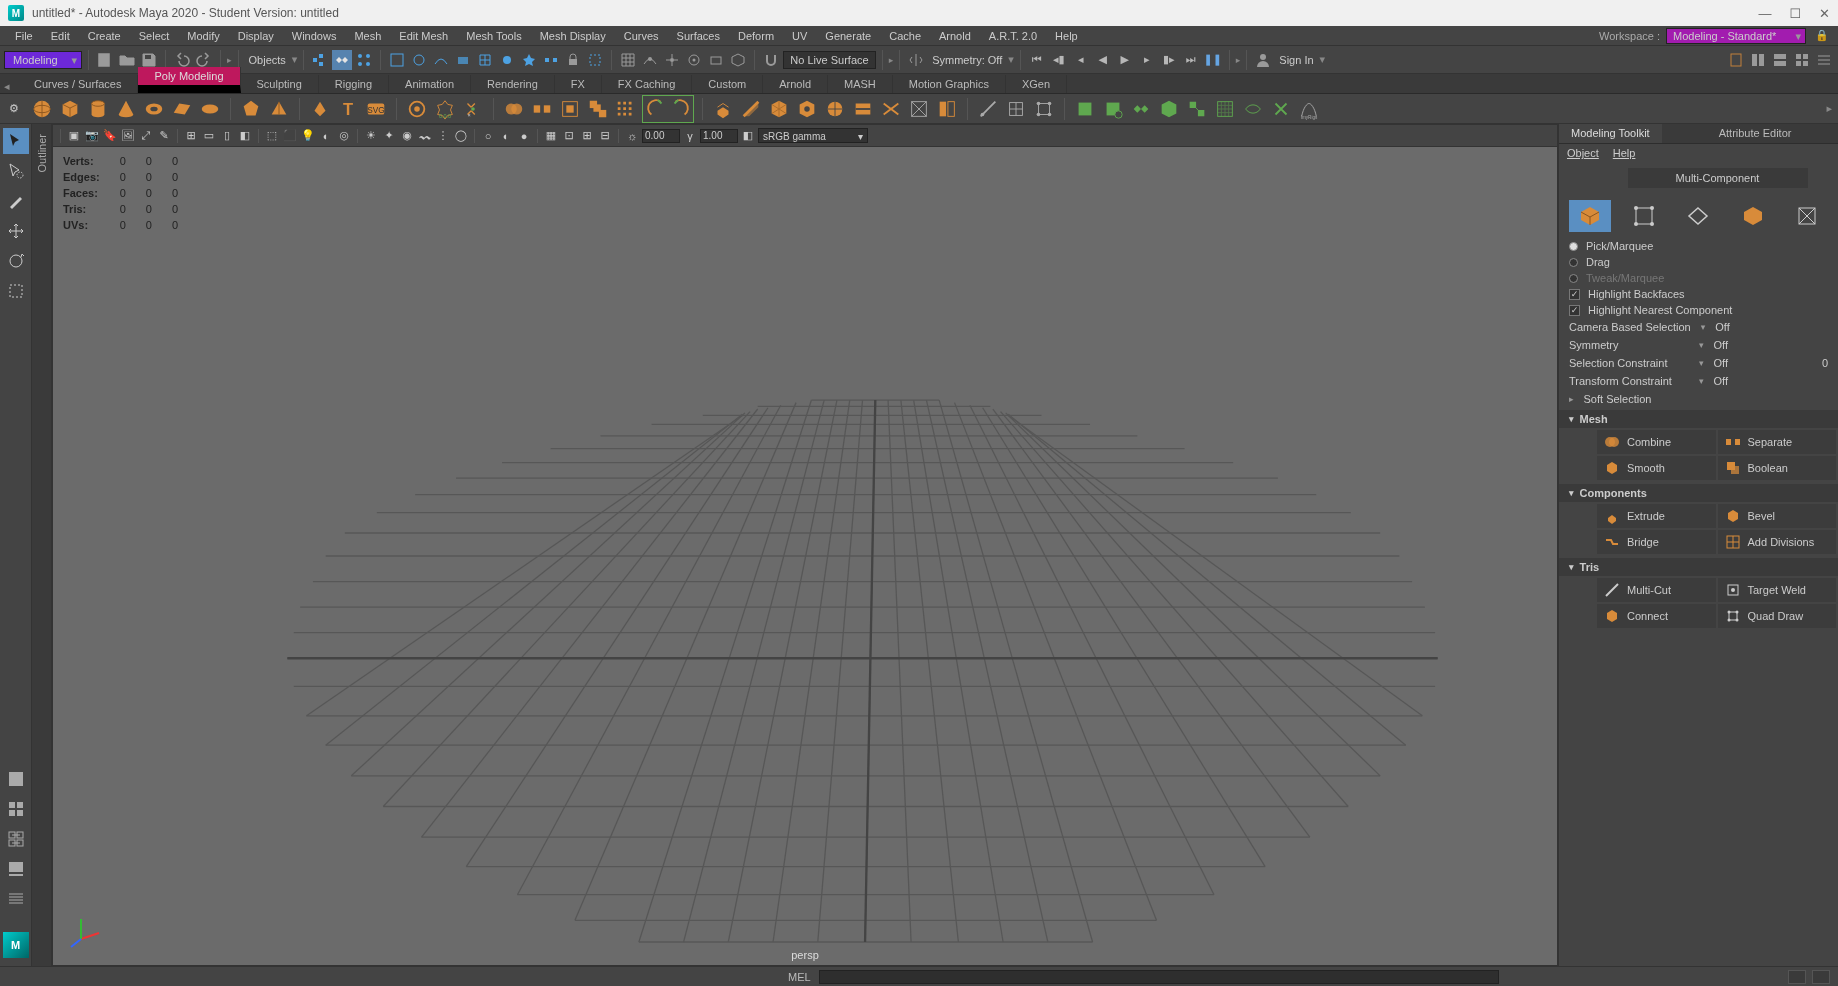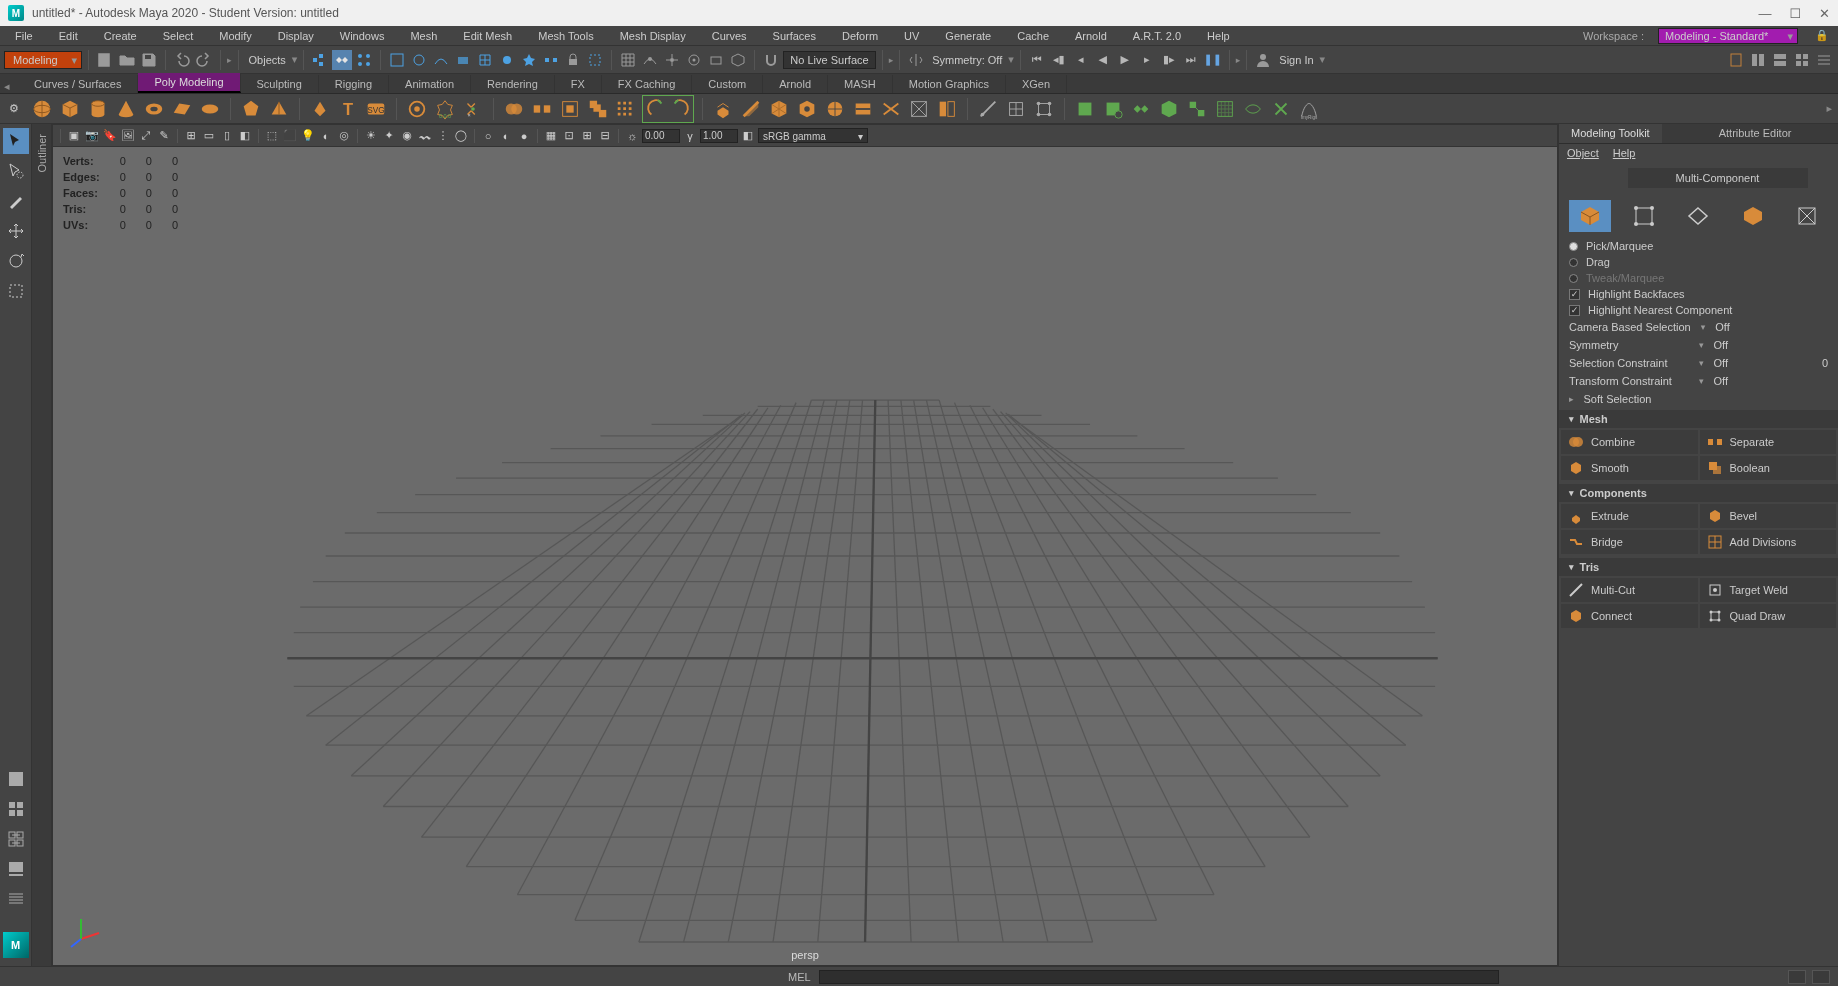--- a/index.html
+++ b/index.html
@@ -1,38 +1,38 @@
 <!DOCTYPE html>
 <html><head>
 <meta charset="utf-8">
 <style>
 * { margin:0; padding:0; box-sizing:border-box; font-family:"Segoe UI",Arial,sans-serif; }
 body { background:#444; color:#ccc; font-size:11px; overflow:hidden; width:1838px; height:986px; position:relative; }
 .titlebar { height:26px; background:#f0f0f0; color:#555; display:flex; align-items:center; padding:0 8px; font-size:12px; }
 .titlebar .logo { width:16px; height:16px; background:linear-gradient(135deg,#0cc 0%,#088 100%); margin-right:8px; border-radius:2px; display:flex; align-items:center; justify-content:center; color:#fff; font-weight:bold; font-size:10px;}
 .titlebar .title { flex:1; }
 .titlebar .winbtns { display:flex; gap:18px; color:#666; font-size:13px;}
-.menubar { height:20px; background:#444; display:flex; align-items:center; padding:0 6px; gap:8px; border-bottom:1px solid #333;}
+.menubar { height:20px; background:#444; display:flex; align-items:center; padding:0 6px; gap:0; border-bottom:1px solid #333;}
 .menubar .mi { padding:0 9px; color:#ccc; cursor:default; font-size:11px; line-height:20px;}
 .menubar .spacer{flex:1;}
 .menubar .wslabel{color:#aaa; font-size:11px;}
 .menubar .wsdrop{background:#a21caf;border:1px solid #222;padding:1px 22px 1px 6px;margin-left:6px;font-size:11px;position:relative;min-width:140px;}
 .menubar .wsdrop::after{content:"▾";position:absolute;right:4px;color:#999;}
 .menubar .lockicon{margin-left:6px;color:#888;}
 .toolbar1 { height:28px; background:#444; display:flex; align-items:center; padding:0 4px; gap:2px; border-bottom:1px solid #333;}
-.selbox{background:#c2410c;border:1px solid #222;padding:2px 22px 2px 8px;position:relative;font-size:11px;min-width:78px;}
+.selbox{background:#6d28d9;border:1px solid #222;padding:2px 22px 2px 8px;position:relative;font-size:11px;min-width:78px;}
 .selbox::after{content:"▾";position:absolute;right:4px;color:#999;}
 .sep{width:1px;height:20px;background:#555;margin:0 4px;}
 .tbicon{width:20px;height:20px;display:flex;align-items:center;justify-content:center;opacity:.85;}
 .tbicon svg{width:16px;height:16px;}
 .sel-dd{background:#333;border:1px solid #222;padding:2px 6px;font-size:11px;min-width:90px;}
 .tb-gray{fill:#aaa;stroke:#aaa;}
 .shelftabs{height:20px;background:#3a3a3a;display:flex;align-items:flex-end;padding:0 18px;gap:0;border-bottom:1px solid #2a2a2a;position:relative;}
 .shelftab{padding:3px 16px 3px;color:#bbb;font-size:11px;border-right:1px solid #333;cursor:default;}
-.shelftab.active{background:#701a75;color:#ddd;border-bottom:2px solid #000000;}
+.shelftab.active{background:#be185d;color:#ddd;border-bottom:8px solid #000000;}
 .shelfbar{height:30px;background:#444;display:flex;align-items:center;padding:0 6px;gap:4px;border-bottom:1px solid #333;position:relative;}
 .shelf-gear{width:16px;height:20px;display:flex;align-items:center;justify-content:center;margin-right:4px;}
 .shelficon{width:24px;height:24px;display:flex;align-items:center;justify-content:center;}
 .shelficon svg{width:22px;height:22px;}
 .shsep{width:1px;height:22px;background:#555;margin:0 4px;}
 .shelfbar .rightarrow{margin-left:auto;color:#888;}
 .soadge{fill:#d88b3a;}
 .hl-box{border:1px solid #5fa84f;padding:1px;display:flex;}
 .layout{display:flex;height:calc(986px - 26px - 20px - 28px - 20px - 30px - 20px);}
 .lefttools{width:32px;background:#444;border-right:1px solid #333;display:flex;flex-direction:column;align-items:center;padding-top:4px;gap:4px;}
@@ -75,21 +75,21 @@
 .rp-radio-row .dot{width:9px;height:9px;border-radius:50%;border:1px solid #888;background:#333;}
 .rp-radio-row.sel .dot{background:#ddd;}
 .rp-check-row{padding:2px 10px;display:flex;align-items:center;gap:8px;}
 .rp-check-row .cb{width:11px;height:11px;border:1px solid #777;display:flex;align-items:center;justify-content:center;font-size:9px;color:#ccc;background:#333;}
 .rp-dd-row{padding:3px 10px;display:flex;align-items:center;gap:10px;}
 .rp-dd-row .lab{min-width:120px;font-size:11px;}
 .rp-dd-row .val{}
 .rp-dd-row .arr{font-size:9px;color:#999;}
 .rp-collapse-hdr{padding:3px 10px;background:#3a3a3a;display:flex;align-items:center;gap:6px;font-weight:bold;font-size:11px;margin-top:2px;}
 .rp-collapse-hdr .tri{font-size:9px;}
-.rp-btn-grid{display:grid;grid-template-columns:1fr 1fr;gap:2px;padding:2px;}
+.rp-btn-grid{display:grid;grid-template-columns:1fr 1fr;gap:2px;padding:2px;margin-left:36px;}
 .rp-btn{background:#3c3c3c;display:flex;align-items:center;gap:6px;padding:3px 6px;font-size:11px;}
 .rp-btn .bi{width:18px;height:18px;display:flex;align-items:center;justify-content:center;}
 .rp-btn .bi svg{width:16px;height:16px;}
 .statusbar{height:20px;background:#444;border-top:1px solid #333;display:flex;align-items:center;padding:0 8px;gap:8px;position:absolute;bottom:0;left:0;right:0;}
 .statusbar .mellab{font-size:11px;color:#bbb;margin-left:780px;}
 .statusbar .melbox{background:#2e2e2e;border:1px solid #222;height:14px;flex:1;max-width:680px;}
 .statusbar .righticons{margin-left:auto;display:flex;gap:6px;}
 .statusbar .sbicon{width:18px;height:14px;background:#3a3a3a;border:1px solid #555;}
 .toolbar1 .txt{font-size:11px;color:#ccc;padding:0 4px;}
 .disabled-text{color:#777;}

